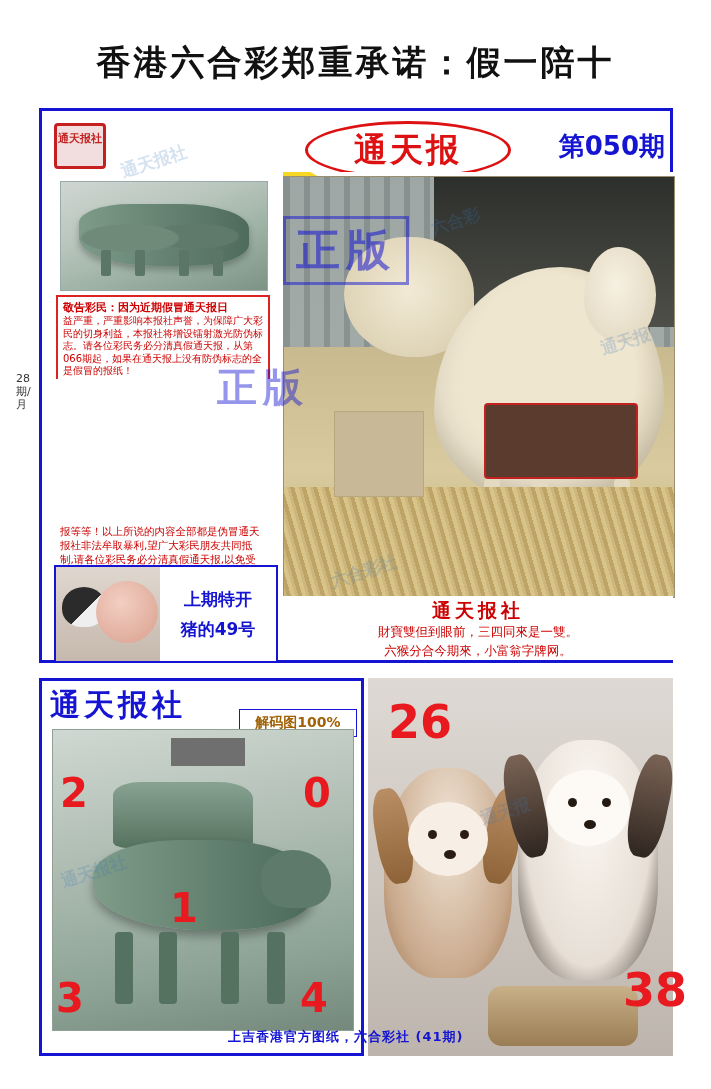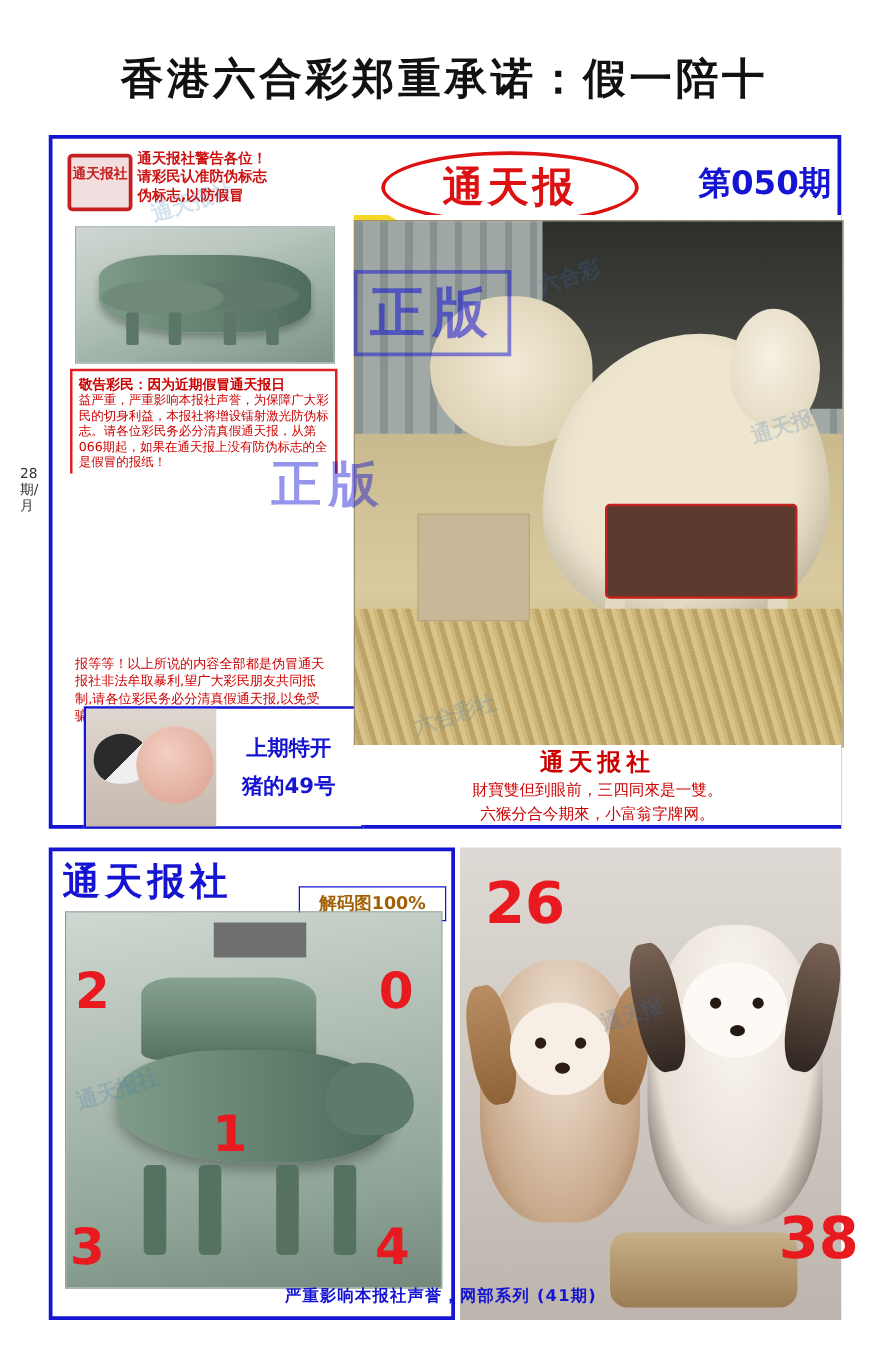--- a/index.html
+++ b/index.html
@@ -78,21 +78,21 @@
     position:absolute;left:8px;top:262px;width:254px;height:110px;
     background:#fff;border:1px solid #fff;
   }
 
   .notice2{
     position:absolute;left:8px;top:368px;width:214px;height:108px;
     color:#c00;font-size:10.5px;line-height:14px;padding:2px 4px;box-sizing:border-box;margin-top:37px;
   }
 
   .bluebox{
-    position:absolute;left:19px;top:448px;width:224px;height:98px;
+    position:absolute;left:6px;top:448px;width:224px;height:98px;
     border:2px solid #1414d2;box-sizing:border-box;background:#fff;
     display:flex;
   }
   .dog-photo{
     width:104px;height:94px;margin:0;position:relative;overflow:hidden;
     background:linear-gradient(180deg,#dfd7cf,#c6b8ad);
   }
   .dog-photo .head{
     position:absolute;left:6px;top:20px;width:44px;height:40px;border-radius:50% 50% 45% 45%;
     background:linear-gradient(135deg,#2b2b2b 0 55%, #efefef 55% 100%);
@@ -292,25 +292,20 @@
   <div class="header">
     <div class="header-title">香港六合彩郑重承诺：假一陪十</div>
   </div>
 
   <div class="panel-top">
     <div class="panel-top-inner">
 
       <div class="left-col">
         <div class="stamp-row">
           <div class="red-seal">通天报社</div>
-          <div class="seal-note">
-            <div>通天报社警告各位！</div>
-            <div class="l2">请彩民认准防伪标志</div>
-            <div class="l3">伪标志,以防假冒</div>
-          </div>
         </div>
 
         <div class="bronze-photo">
           <div class="b1"></div>
           <div class="leg a"></div>
           <div class="leg b"></div>
           <div class="leg c"></div>
           <div class="leg d"></div>
         </div>
 
@@ -410,21 +405,21 @@
       <div class="eye l"></div>
       <div class="eye r"></div>
       <div class="nose"></div>
     </div>
     <div class="stool"></div>
   </div>
 
   <div class="n26">26</div>
   <div class="n38">38</div>
 
-  <div class="footer-text">严重影响本报社声誉，网部系列      (41期)</div>
+  <div class="footer-text">上吉香港官方图纸，六合彩社      (41期)</div>
 
   <div class="wm" style="left:120px;top:150px;">通天报社</div>
   <div class="wm" style="left:430px;top:210px;">六合彩</div>
   <div class="wm" style="left:600px;top:330px;">通天报</div>
   <div class="wm" style="left:330px;top:560px;">六合彩社</div>
   <div class="wm" style="left:60px;top:860px;">通天报社</div>
   <div class="wm" style="left:480px;top:800px;">通天报</div>
 
 </div>
 

